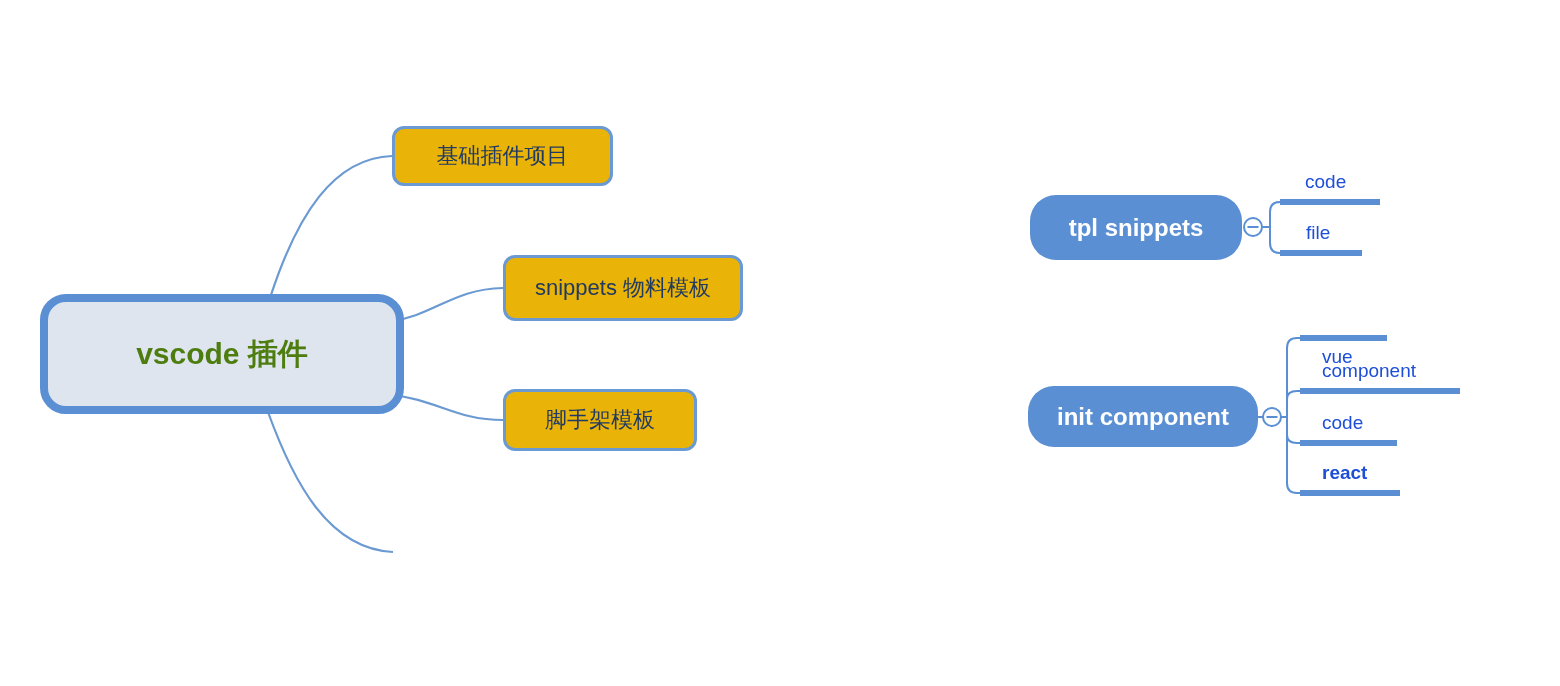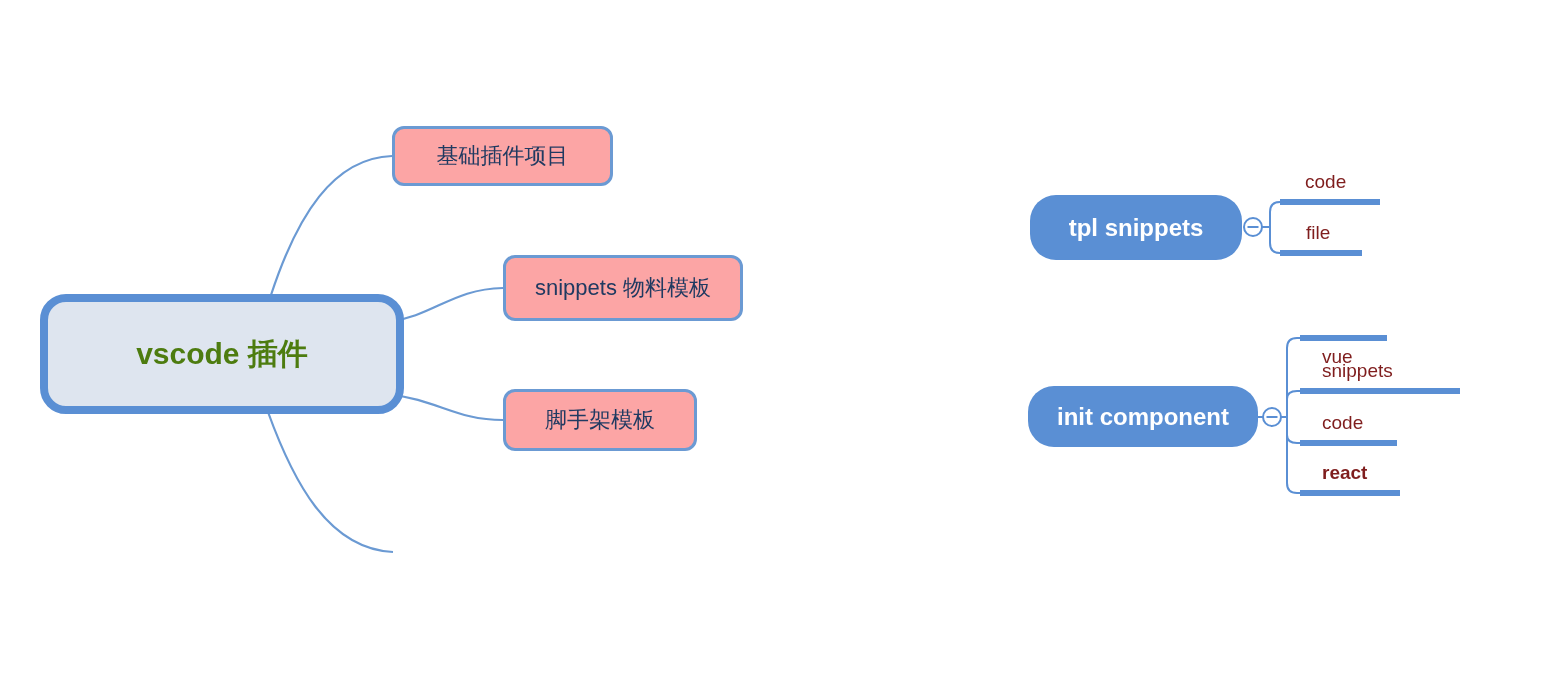--- a/index.html
+++ b/index.html
@@ -35,21 +35,21 @@
     left: 40px; top: 294px;
     width: 364px; height: 120px;
     background: #DEE5EF;
     border: 8px solid #5A8FD4;
     border-radius: 26px;
     font-size: 30px;
     font-weight: bold;
     color: #4d7c0f;
   }
   .child-node {
-    background: #fca5a5;
+    background: #eab308;
     border: 3px solid #6B9AD3;
     border-radius: 12px;
     font-size: 22px;
     color: #203A61;
   }
   .cn-1 { left: 392px; top: 126px; width: 221px; height: 60px; }
   .cn-2 { left: 503px; top: 255px; width: 240px; height: 66px; }
   .cn-3 { left: 503px; top: 389px; width: 194px; height: 62px; }
   .cn-4 { left: 393px; top: 519px; width: 238px; height: 67px; }
   .blue-node {
@@ -59,21 +59,21 @@
     font-weight: bold;
     color: #ffffff;
   }
   .bn-1 { left: 1030px; top: 195px; width: 212px; height: 65px; }
   .bn-2 { left: 1028px; top: 386px; width: 230px; height: 61px; }
   .leaf-label {
     position: absolute;
     font-size: 19px;
     line-height: 24px;
     height: 24px;
-    color: #7f1d1d;
+    color: #1d4ed8;
     white-space: nowrap;
     cursor: default;
   }
   .lf-code1     { left: 1305px; top: 170px; }
   .lf-file      { left: 1306px; top: 221px; }
   .lf-vue       { left: 1322px; top: 307px; margin-top: 38px; }
   .lf-component { left: 1322px; top: 359px; }
   .lf-code2     { left: 1322px; top: 411px; }
   .lf-react     { left: 1322px; top: 461px; font-weight: bold; }
 </style>
@@ -120,17 +120,17 @@
   <div class="node child-node cn-1">基础插件项目</div>
   <div class="node child-node cn-2">snippets 物料模板</div>
   <div class="node child-node cn-3">脚手架模板</div>
 
   <div class="node blue-node bn-1">tpl snippets</div>
   <div class="leaf-label lf-code1">code</div>
   <div class="leaf-label lf-file">file</div>
 
   <div class="node blue-node bn-2">init component</div>
   <div class="leaf-label lf-vue">vue</div>
-  <div class="leaf-label lf-component">snippets</div>
+  <div class="leaf-label lf-component">component</div>
   <div class="leaf-label lf-code2">code</div>
   <div class="leaf-label lf-react">react</div>
 
 </div>
 
 </body></html>

